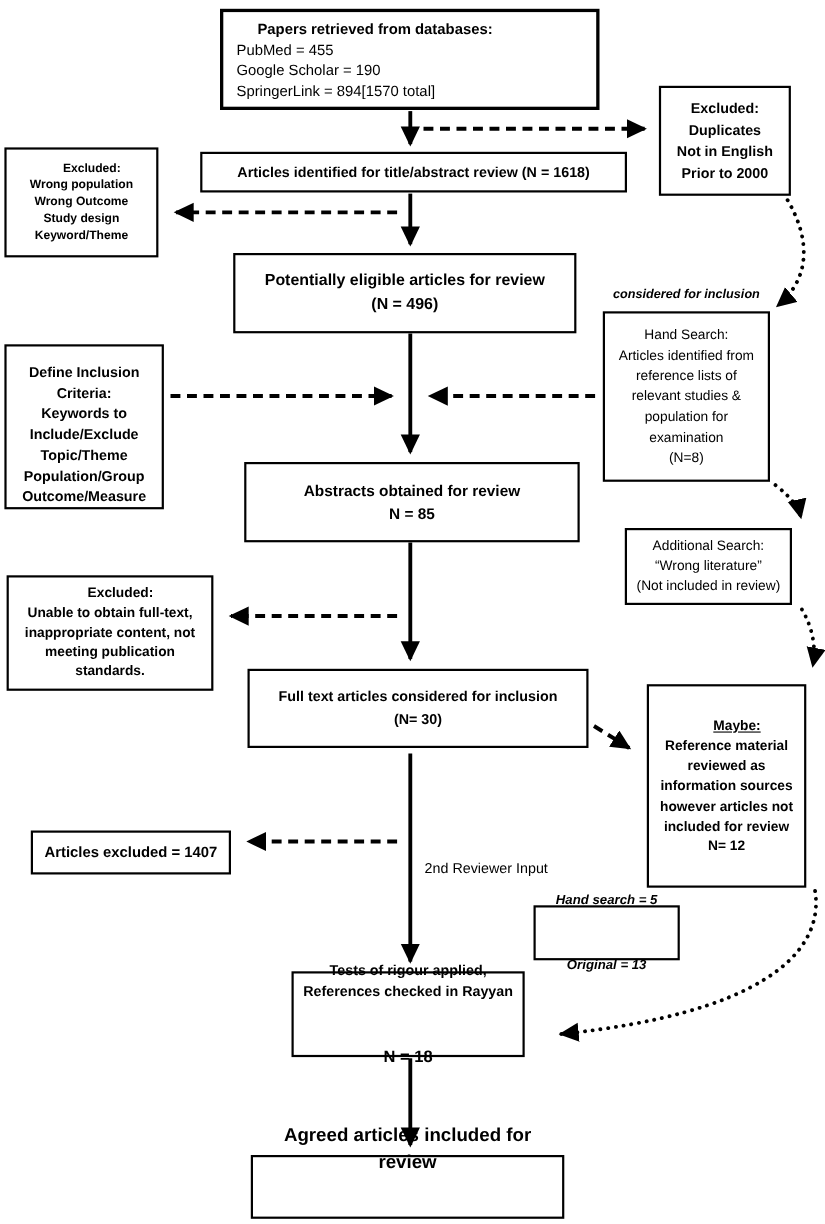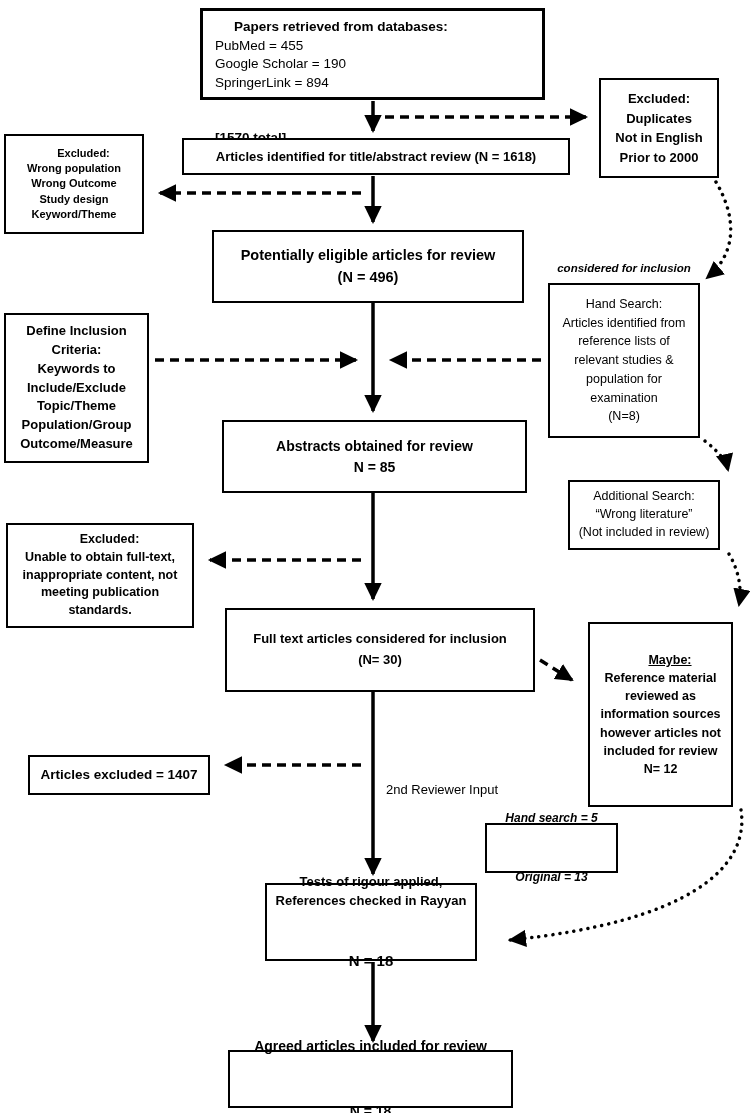--- a/index.html
+++ b/index.html
@@ -9,22 +9,22 @@
   #arrows{position:absolute;left:0;top:0;pointer-events:none;}
   .box{
     position:absolute;background:#fff;border:2px solid #000;
     display:flex;flex-direction:column;justify-content:center;
     text-align:center;font-weight:700;box-sizing:border-box;
     line-height:1.38;
   }
   .box .hd{font-weight:700;padding-left:19px;}
   .leftalign{text-align:left;justify-content:flex-start;padding:7px 12px;font-weight:400;}
   .leftalign .hd{margin-bottom:0;}
-  .row{display:flex;justify-content:flex-start;flex-direction:column;}
-  .row .total{padding-right:8px;font-weight:700;margin-top:36px;}
+  .row{display:flex;justify-content:flex-start;}
+  .row .total{padding-right:8px;font-weight:400;}
   .normalweight{font-weight:400;}
   .small-items div{font-size:11px;}
   .underline{text-decoration:underline;}
   .floatlabel{position:absolute;background:transparent;}
   .italic{font-style:italic;}
   .big-n{font-size:15px;}
 </style>
 </head>
 <body>
 
@@ -107,21 +107,21 @@
   <div class="box normalweight" style="left:548px;top:283px;width:152px;height:155px;font-size:12.5px;line-height:1.5;">
       <div>Hand Search:</div>
       <div>Articles identified from</div>
       <div>reference lists of</div>
       <div>relevant studies &amp;</div>
       <div>population for</div>
       <div>examination</div>
       <div>(N=8)</div>
     </div>
 
-  <div class="box" style="left:4px;top:313px;width:145px;height:150px;font-size:13px;line-height:1.44;">
+  <div class="box" style="left:4px;top:313px;width:145px;height:150px;font-size:13px;line-height:1.44;justify-content:flex-end;">
       <div>Define Inclusion</div>
       <div>Criteria:</div>
       <div>Keywords to</div>
       <div>Include/Exclude</div>
       <div>Topic/Theme</div>
       <div>Population/Group</div>
       <div>Outcome/Measure</div>
     </div>
 
   <div class="box" style="left:222px;top:420px;width:305px;height:73px;font-size:14px;line-height:1.5;">
@@ -138,21 +138,21 @@
   <div class="box" style="left:6px;top:523px;width:188px;height:105px;font-size:12.5px;line-height:1.42;">
     <div class="hd">Excluded:</div>
     <div>
         <div>Unable to obtain full-text,</div>
         <div>inappropriate content, not</div>
         <div>meeting publication</div>
         <div>standards.</div>
       </div>
   </div>
 
-  <div class="box" style="left:225px;top:608px;width:310px;height:84px;font-size:13px;line-height:1.6;">
+  <div class="box" style="left:225px;top:608px;width:310px;height:72px;font-size:13px;line-height:1.6;">
       <div>Full text articles considered for inclusion</div>
       <div>(N= 30)</div>
     </div>
 
   <div class="box" style="left:588px;top:622px;width:145px;height:185px;font-size:12.5px;line-height:1.46;">
     <div class="hd underline">Maybe:</div>
     <div>
         <div>Reference material</div>
         <div>reviewed as</div>
         <div>information sources</div>
@@ -174,18 +174,18 @@
     </div>
 
   <div class="box" style="left:265px;top:883px;width:212px;height:78px;font-size:13px;line-height:1.4;gap:40px;">
     <div>
         <div>Tests of rigour applied,</div>
         <div>References checked in Rayyan</div>
       </div>
     <div class="big-n">N = 18</div>
   </div>
 
-  <div class="box" style="left:228px;top:1050px;width:285px;height:58px;font-size:14px;line-height:1.5;gap:44px;">
+  <div class="box" style="left:228px;top:1050px;width:285px;height:58px;font-size:17px;line-height:1.5;gap:44px;">
       <div>Agreed articles included for review</div>
       <div>N = 18</div>
     </div>
 
 </div>
 
 </body></html>

